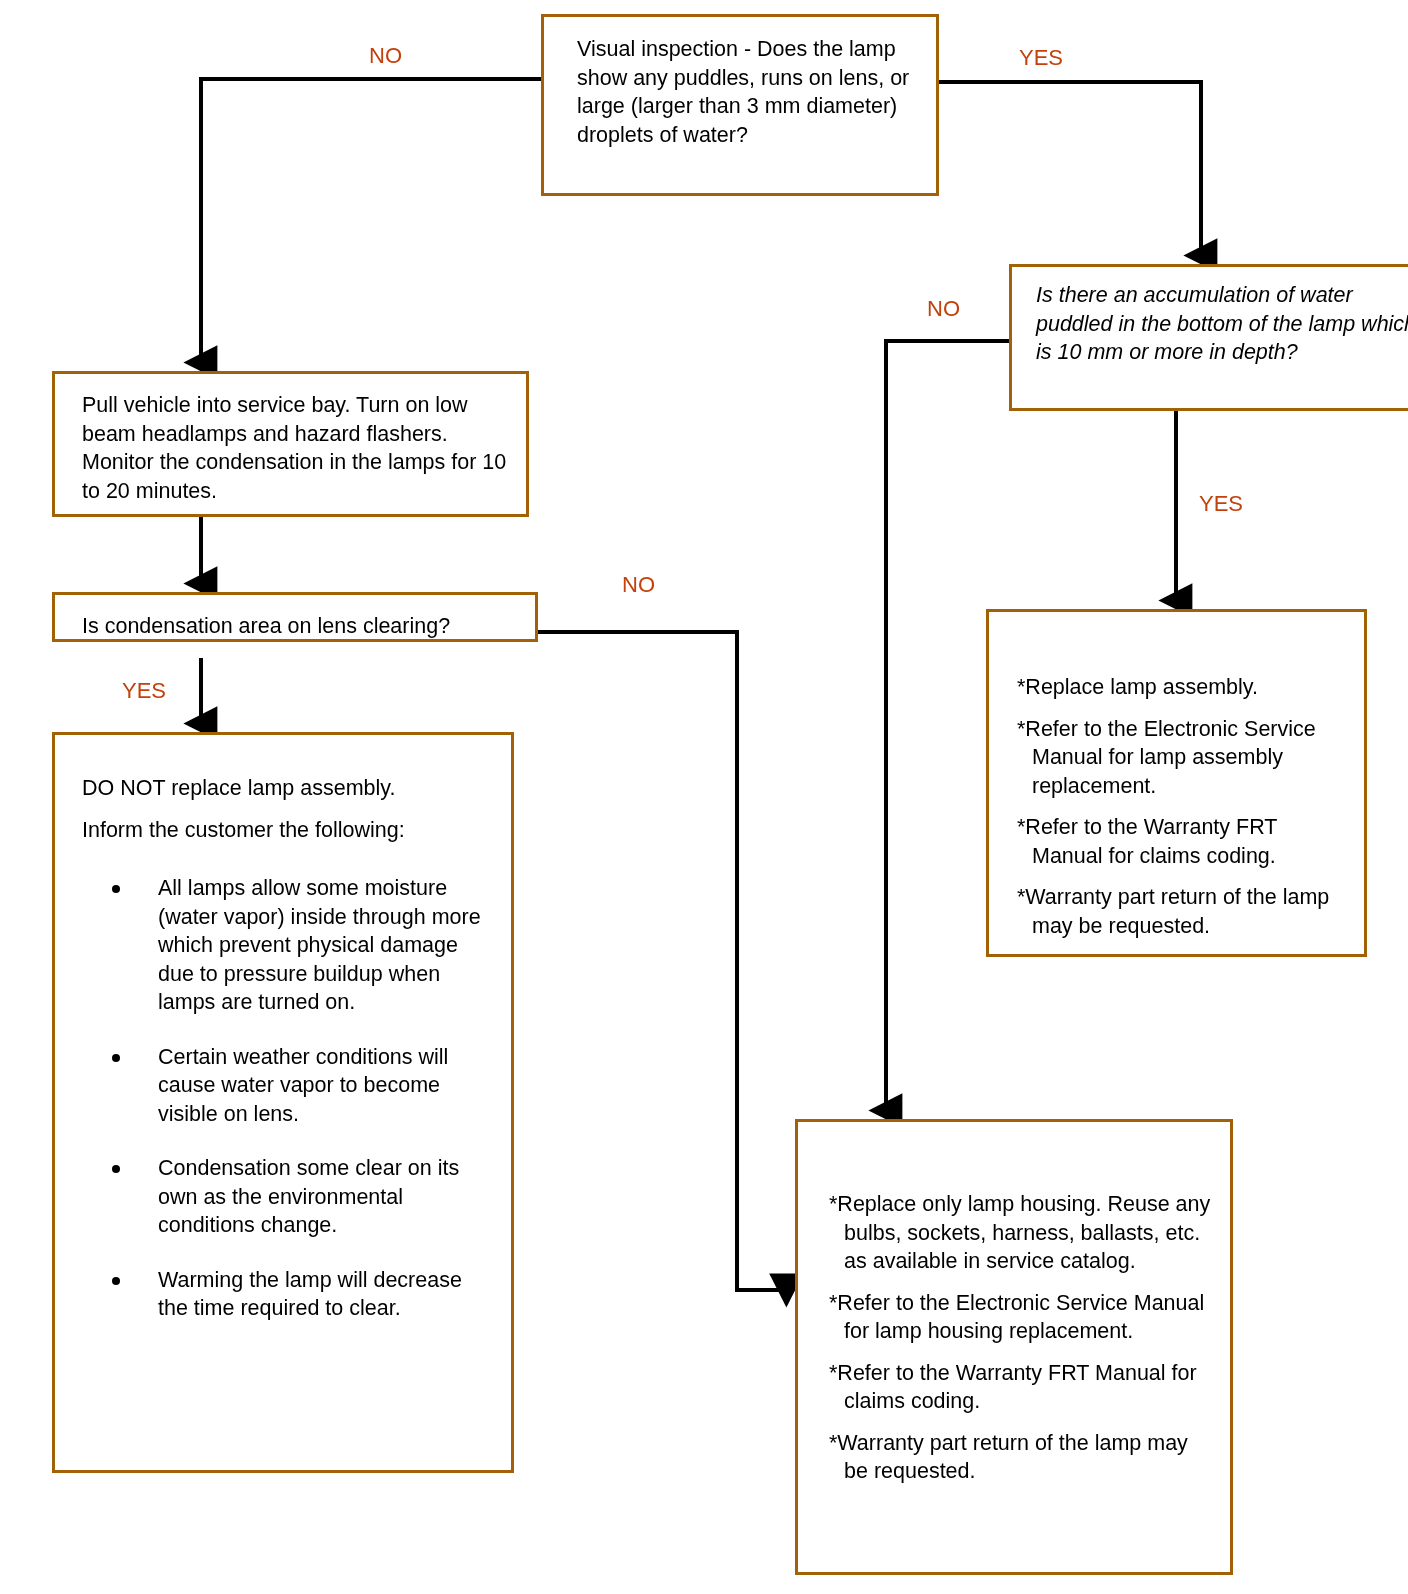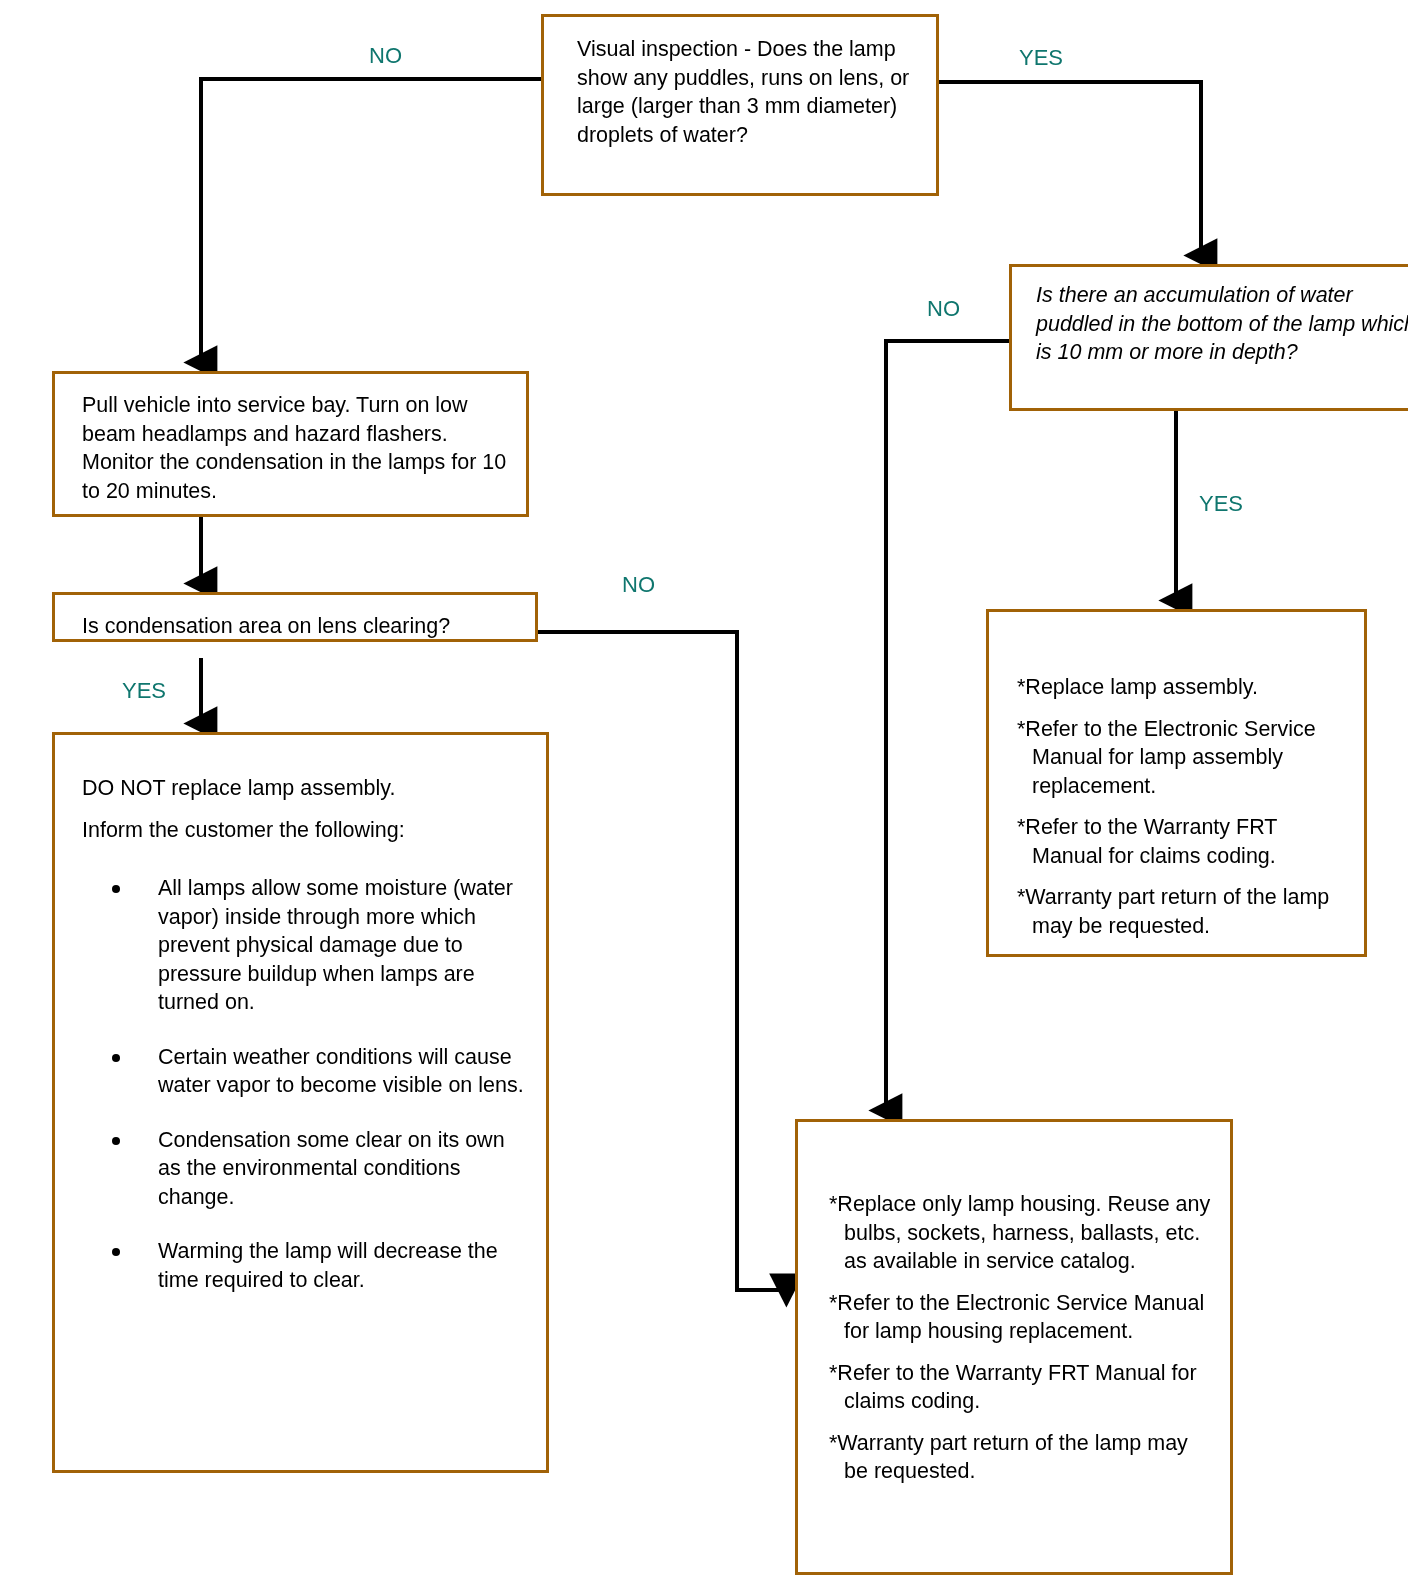--- a/index.html
+++ b/index.html
@@ -68,41 +68,41 @@
     top: 11px;
     width: 8px;
     height: 8px;
     border-radius: 50%;
     background: #000000;
   }
   .edge-label {
     position: absolute;
     font-size: 22px;
     line-height: 26px;
-    color: #0f766e;
+    color: #c2410c;
     white-space: nowrap;
   }
 
   
   #node-visual-inspection { left: 541px; top: 14px; width: 398px; height: 182px; }
   #node-visual-inspection .body { padding: 18px 16px 0 33px; }
 
   #node-accumulation { left: 1009px; top: 264px; width: 422px; height: 147px; font-style: italic; }
   #node-accumulation .body { padding: 14px 10px 0 24px; }
 
   #node-service-bay { left: 52px; top: 371px; width: 477px; height: 146px; }
   #node-service-bay .body { padding: 17px 12px 0 27px; }
 
   #node-condensation-q { left: 52px; top: 592px; width: 486px; height: 50px; }
   #node-condensation-q .body { padding: 17px 12px 0 27px; }
 
   #node-replace-assembly { left: 986px; top: 609px; width: 381px; height: 348px; }
   #node-replace-assembly .body { padding: 33px 16px 0 28px; }
 
-  #node-do-not-replace { left: 52px; top: 732px; width: 497px; height: 741px; }
+  #node-do-not-replace { left: 52px; top: 732px; width: 462px; height: 741px; }
   #node-do-not-replace .body { padding: 39px 16px 0 27px; }
 
   #node-replace-housing { left: 795px; top: 1119px; width: 438px; height: 456px; }
   #node-replace-housing .body { padding: 40px 14px 0 31px; }
 
   
   #label-no-1 { left: 369px; top: 43px; }
   #label-yes-1 { left: 1019px; top: 45px; }
   #label-no-2 { left: 927px; top: 296px; }
   #label-yes-2 { left: 1199px; top: 491px; }

